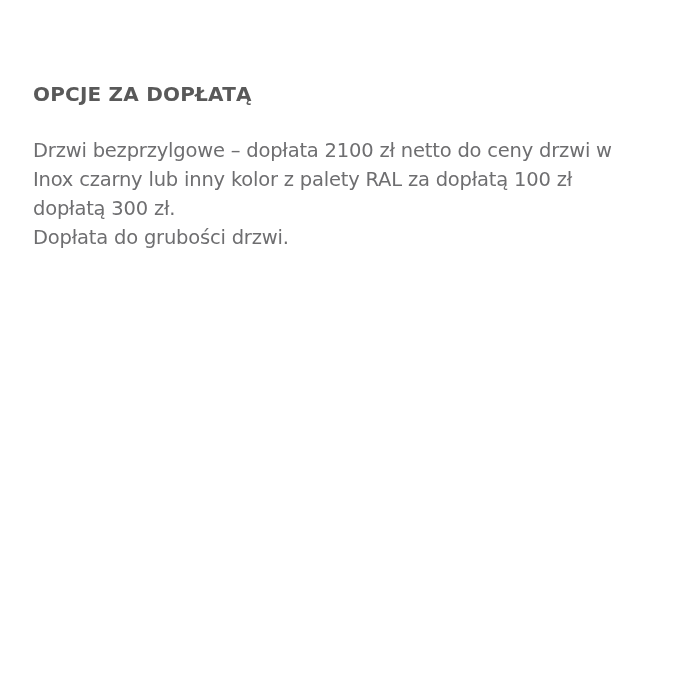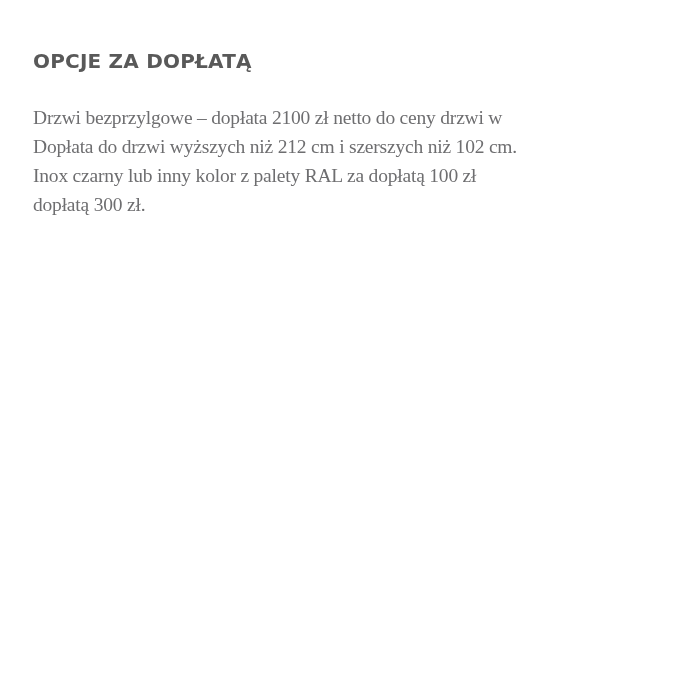--- a/index.html
+++ b/index.html
@@ -7,48 +7,47 @@
     padding: 0;
   }
   body {
     width: 700px;
     height: 700px;
     background: #ffffff;
     font-family: "DejaVu Sans", "Liberation Sans", sans-serif;
     overflow: hidden;
   }
   .content {
-    padding: 49px 30px 0 33px;
+    padding: 82px 30px 0 33px;
   }
   .page-title {
     margin: 0;
     font-size: 20px;
     font-weight: 700;
     line-height: 24px;
     letter-spacing: 0.2px;
     color: #595959;
   }
   .body-text {
     margin-top: 30px;
     font-size: 19.5px;
     font-weight: 400;
     letter-spacing: -0.2px;
     color: #6e6e70;
   }
   .text-line {
     line-height: 29px;
     white-space: nowrap;
-    font-family: Liberation Serif, serif;
   }
 </style>
 </head>
 <body>
 
 <div class="content">
   <h2 class="page-title">OPCJE ZA DOPŁATĄ</h2>
 
   <div class="body-text">
     <div class="text-line">Drzwi bezprzylgowe – dopłata 2100 zł netto do ceny drzwi w</div>
-    <div class="text-line">Dopłata do drzwi wyższych niż 212 cm i szerszych niż 102 cm.</div>
     <div class="text-line">Inox czarny lub inny kolor z palety RAL za dopłatą 100 zł</div>
     <div class="text-line">dopłatą 300 zł.</div>
+    <div class="text-line">Dopłata do grubości drzwi.</div>
   </div>
 </div>
 
 </body></html>

